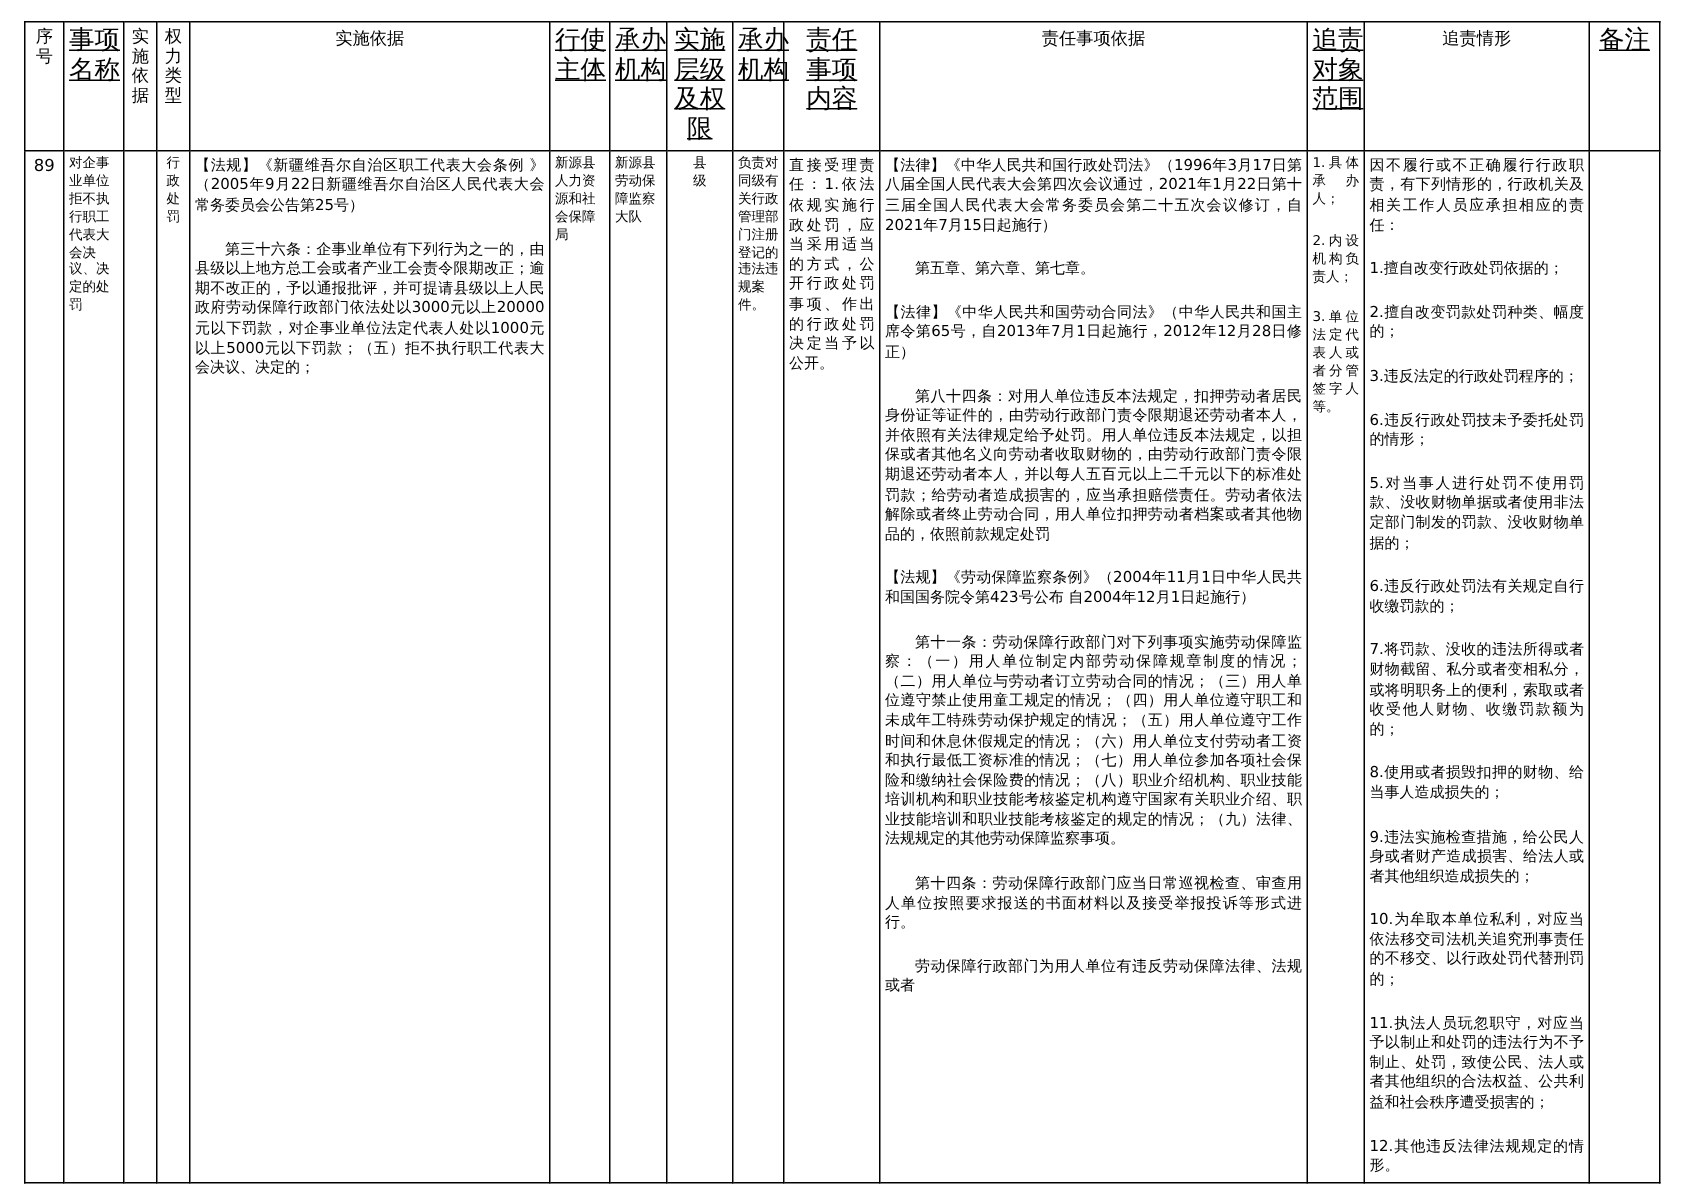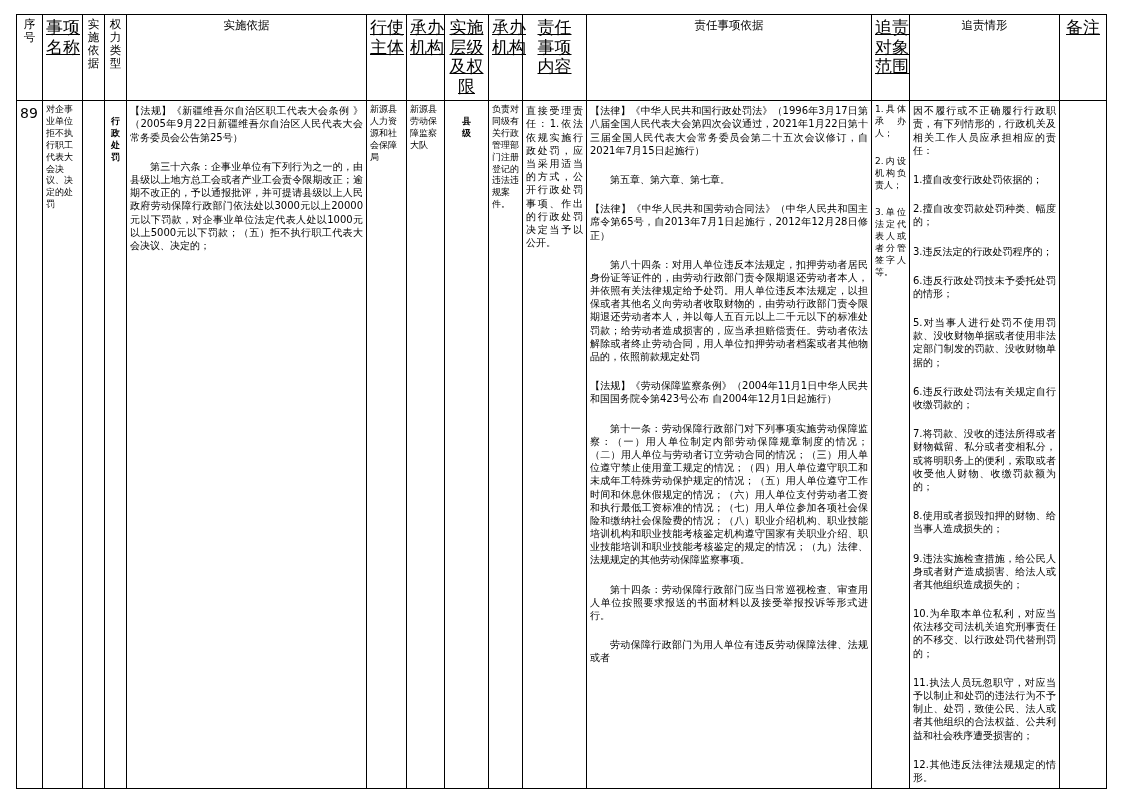--- a/index.html
+++ b/index.html
@@ -56,34 +56,33 @@
     word-break: break-all;
     font-size: 17px;
     text-align: center;
     text-decoration: underline;
   }
   tbody td {
     font-size: 10px;
     line-height: 1.38;
   }
   .cell-num {
-    text-align: left;
-    font-size: 14px;
+    text-align: center;
+    font-size: 11px;
   }
   .vcell {
     font-size: 9px;
     line-height: 1.25;
     text-align: left;
     word-break: break-all;
   }
   .vcell-narrow {
     width: 1em;
-    margin: 12px auto;
+    margin: 0 auto;
     display: block;
-    font-weight: bold;
   }
   .para {
     margin: 0;
     text-indent: 0;
     text-align: justify;
   }
   .para + .para {
     margin-top: 16px;
   }
   .indent2 {

